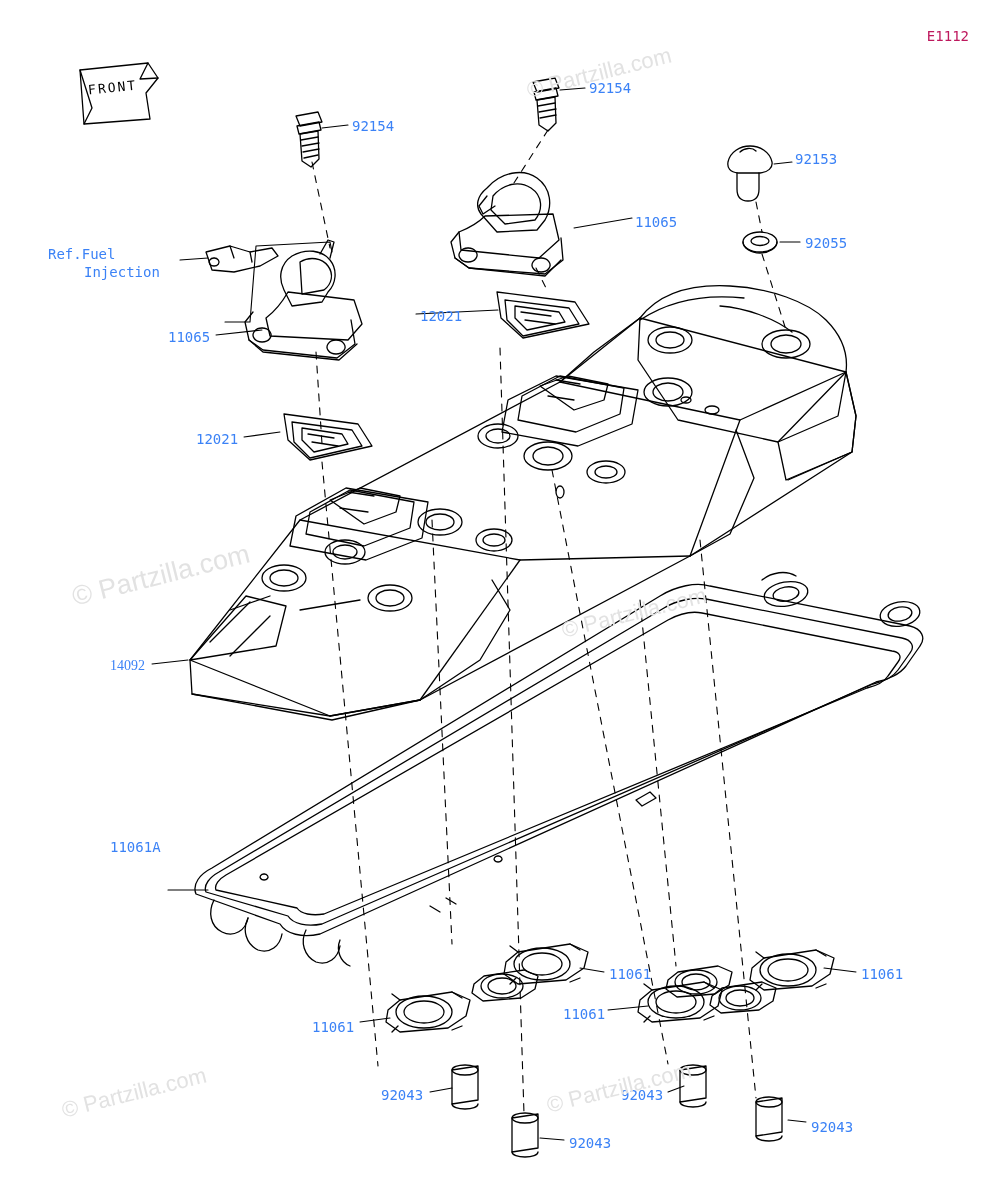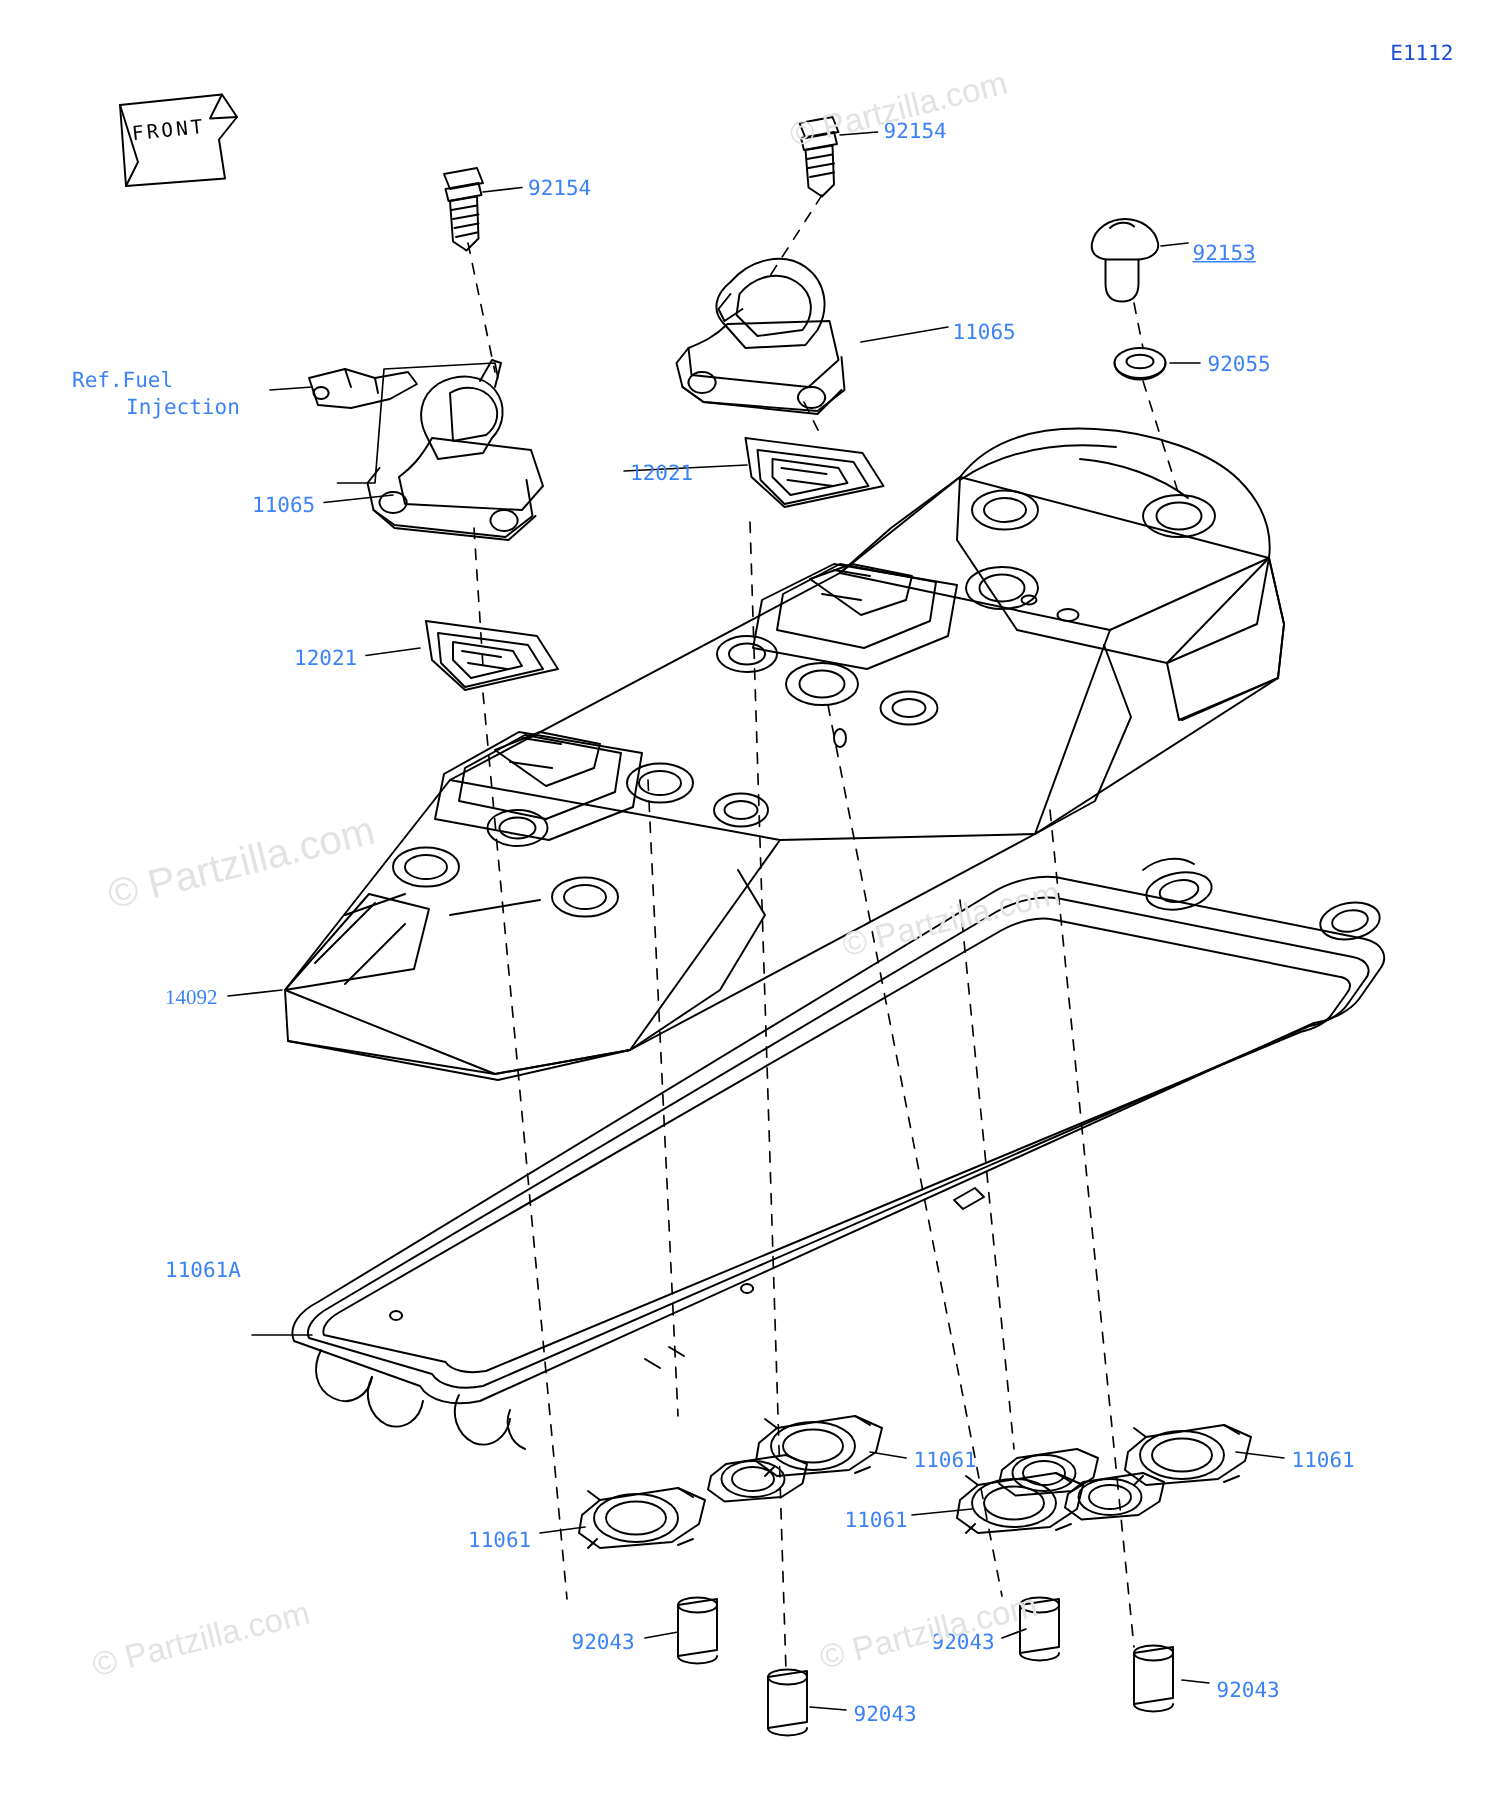--- a/index.html
+++ b/index.html
@@ -29,21 +29,21 @@
     color: #3b82f6;
     white-space: pre;
     letter-spacing: 0px;
   }
   .diag-code {
     position: absolute;
     right: 24px;
     top: 28px;
     font-family: "DejaVu Sans Mono", monospace;
     font-size: 14px;
-    color: #1d4ed8;
+    color: #be185d;
   }
   .wm {
     position: absolute;
     font-family: "Liberation Sans", sans-serif;
     font-size: 27px;
     color: #e2e2e2;
     white-space: nowrap;
     user-select: none;
   }
   .front-txt {
@@ -322,21 +322,21 @@
     </g>
   </svg>
 
   <div class="front-txt">FRONT</div>
 
   <div class="diag-code">E1112</div>
 
   <div id="labels">
       <div class="lbl" style="left: 352px; top: 118px;">92154</div>
       <div class="lbl" style="left: 589px; top: 80px;">92154</div>
-      <div class="lbl" style="left: 795px; top: 161px; text-decoration: underline;">92153</div>
+      <div class="lbl" style="left: 795px; top: 151px;">92153</div>
       <div class="lbl" style="left: 805px; top: 235px;">92055</div>
       <div class="lbl" style="left: 635px; top: 214px;">11065</div>
       <div class="lbl" style="left: 48px; top: 246px;">Ref.Fuel</div>
       <div class="lbl" style="left: 84px; top: 264px;">Injection</div>
       <div class="lbl" style="left: 168px; top: 329px;">11065</div>
       <div class="lbl" style="left: 420px; top: 308px;">12021</div>
       <div class="lbl" style="left: 196px; top: 431px;">12021</div>
       <div class="lbl" style="left: 110px; top: 658px; font-family: Liberation Serif, serif;">14092</div>
       <div class="lbl" style="left: 110px; top: 839px;">11061A</div>
       <div class="lbl" style="left: 609px; top: 966px;">11061</div>

